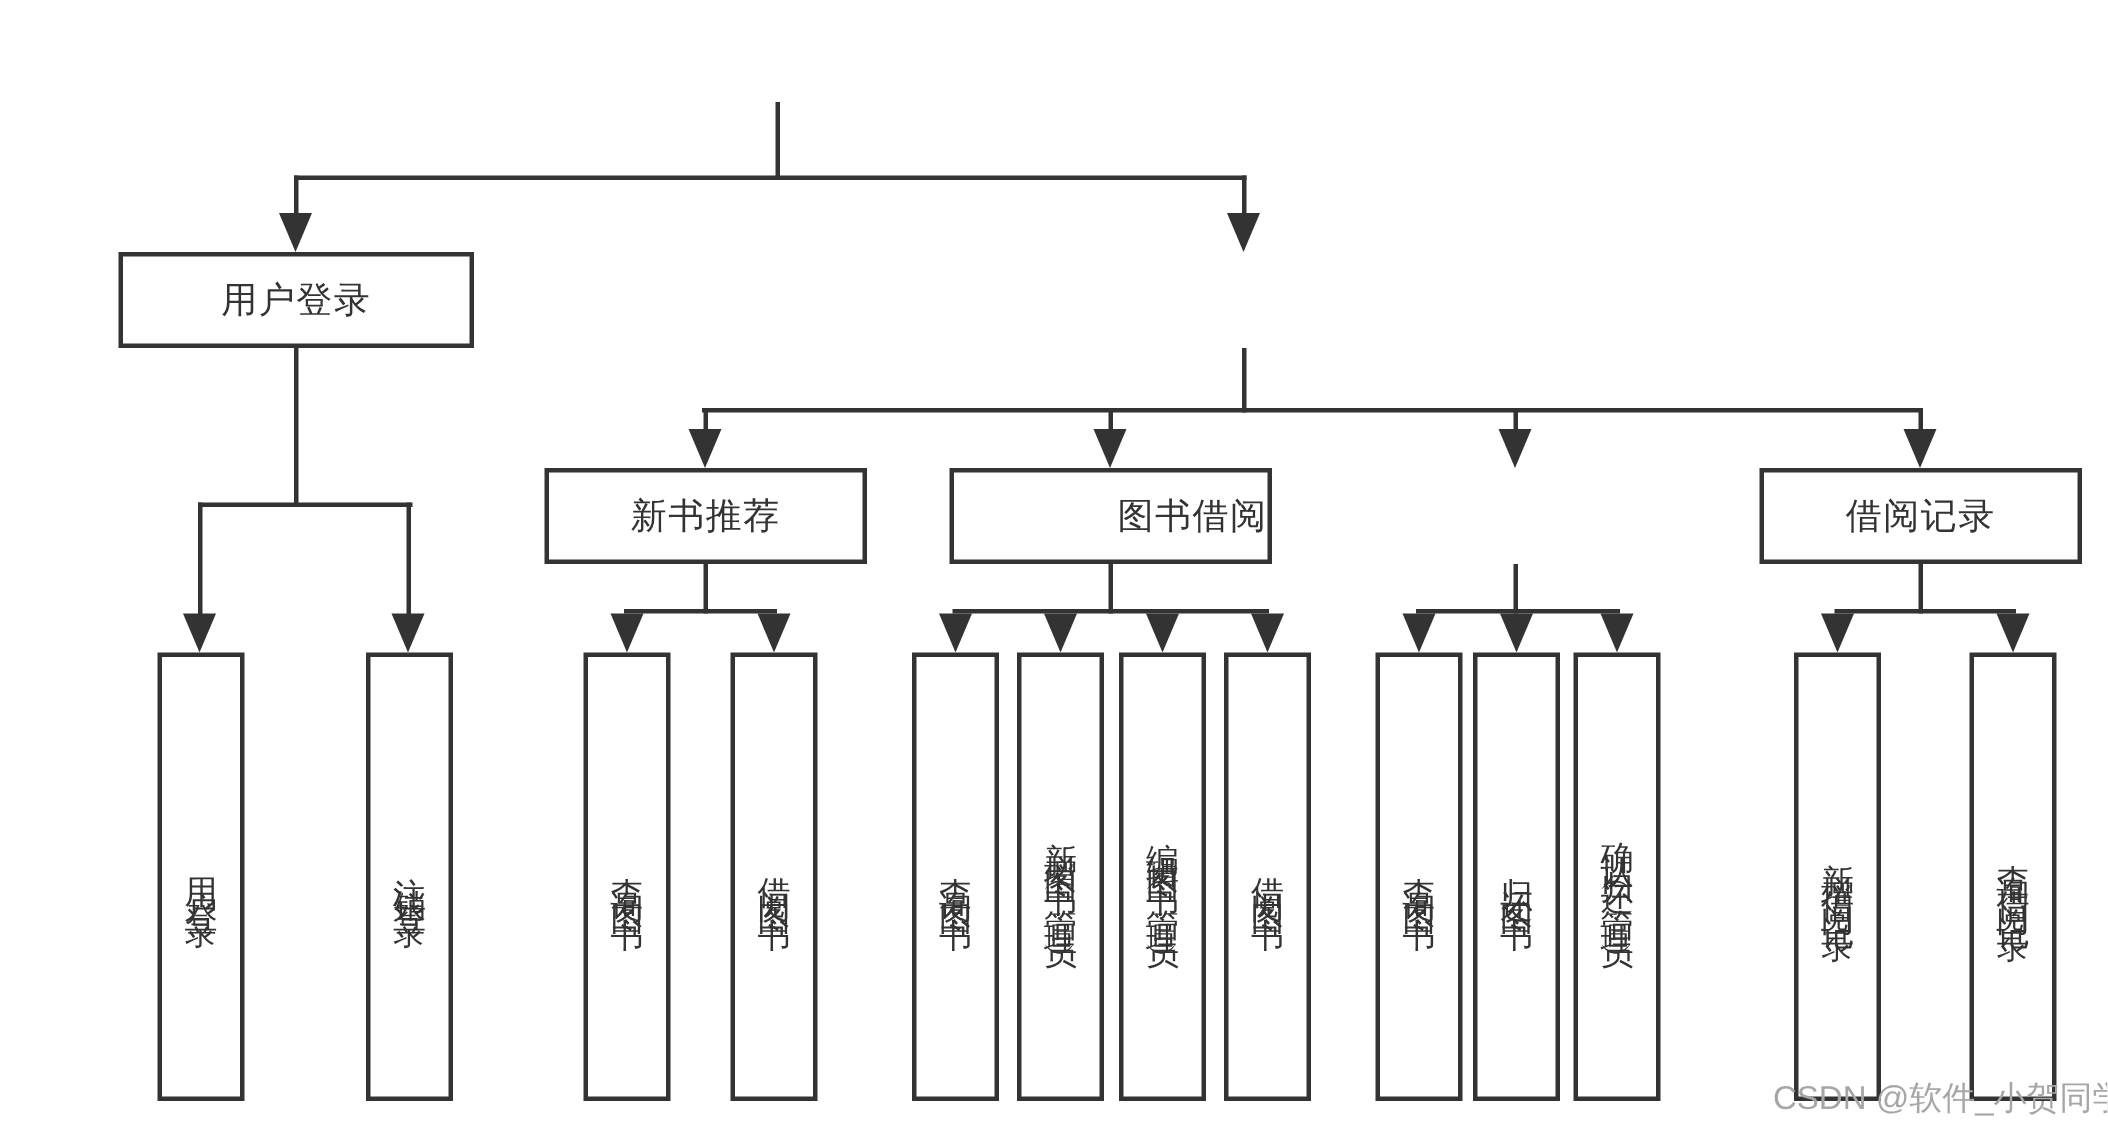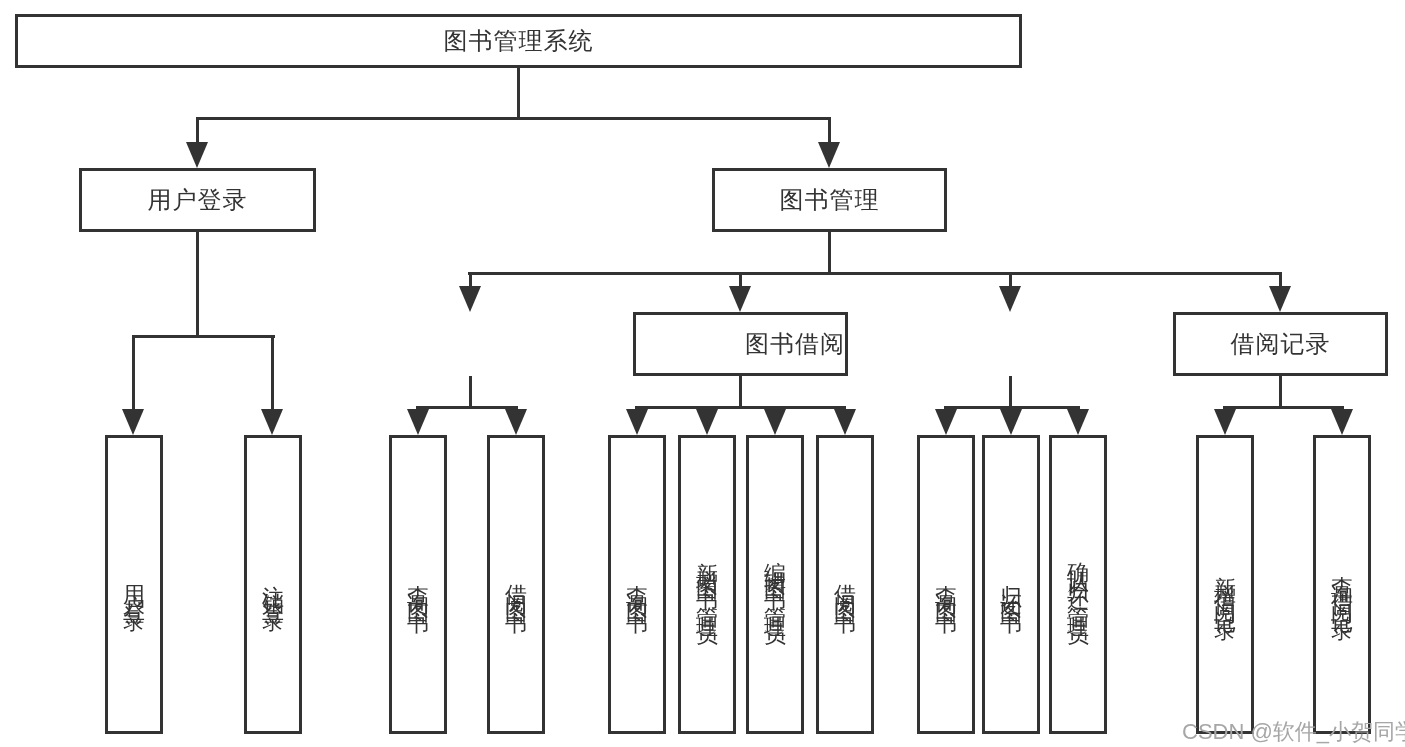--- a/index.html
+++ b/index.html
@@ -60,56 +60,53 @@
     color: var(--watermark);
     white-space: nowrap;
     z-index: 10;
   }
 </style>
 </head>
 <body>
 
 <div class="canvas">
 
-  <div class="box" style="left:15px; top:14px; width:1007px; height:54px;">
-    <span class="h-label">图书管理系统</span>
-  </div>
 
   <div class="vline" style="left:517px; top:68px; width:3px; height:51px;"></div>
   <div class="hline" style="left:196px; top:117px; width:635px; height:3px;"></div>
   <div class="vline" style="left:196px; top:117px; width:3px; height:28px;"></div>
   <div class="arrow" style="left:186px; top:142px;"></div>
   <div class="vline" style="left:828px; top:117px; width:3px; height:28px;"></div>
   <div class="arrow" style="left:818px; top:142px;"></div>
 
   <div class="box" style="left:79px; top:168px; width:237px; height:64px;">
     <span class="h-label">用户登录</span>
-  </div>
-  <div class="box" style="left:712px; top:168px; width:235px; height:64px;">
-    <span class="h-label">图书管理</span>
   </div>
 
   <div class="vline" style="left:196px; top:232px; width:3px; height:106px;"></div>
   <div class="hline" style="left:132px; top:335px; width:143px; height:3px;"></div>
   <div class="vline" style="left:132px; top:335px; width:3px; height:76px;"></div>
   <div class="arrow" style="left:122px; top:409px;"></div>
   <div class="vline" style="left:271px; top:335px; width:3px; height:76px;"></div>
   <div class="arrow" style="left:261px; top:409px;"></div>
 
   <div class="vline" style="left:828px; top:232px; width:3px; height:43px;"></div>
   <div class="hline" style="left:468px; top:272px; width:814px; height:3px;"></div>
   <div class="vline" style="left:469px; top:272px; width:3px; height:16px;"></div>
   <div class="arrow" style="left:459px; top:286px;"></div>
   <div class="vline" style="left:739px; top:272px; width:3px; height:16px;"></div>
   <div class="arrow" style="left:729px; top:286px;"></div>
   <div class="vline" style="left:1009px; top:272px; width:3px; height:16px;"></div>
   <div class="arrow" style="left:999px; top:286px;"></div>
   <div class="vline" style="left:1279px; top:272px; width:3px; height:16px;"></div>
   <div class="arrow" style="left:1269px; top:286px;"></div>
 
+  <div class="box" style="left:363px; top:312px; width:215px; height:64px;">
+    <span class="h-label">新书推荐</span>
+  </div>
   <div class="box" style="left:633px; top:312px; width:215px; height:64px;justify-content:flex-end;">
     <span class="h-label">图书借阅</span>
   </div>
   <div class="box" style="left:1173px; top:312px; width:215px; height:64px;">
     <span class="h-label">借阅记录</span>
   </div>
 
   <div class="vline" style="left:469px; top:376px; width:3px; height:33px;"></div>
   <div class="hline" style="left:416px; top:406px; width:102px; height:3px;"></div>
   <div class="arrow" style="left:407px; top:409px;"></div>

